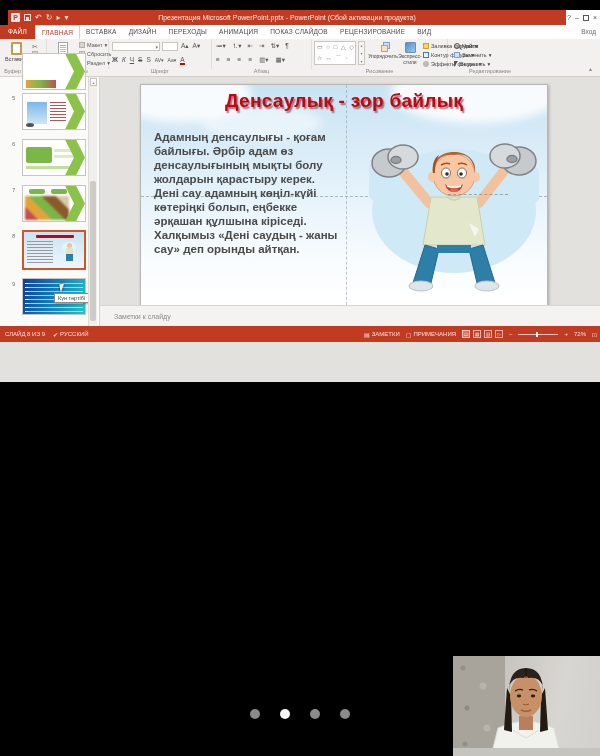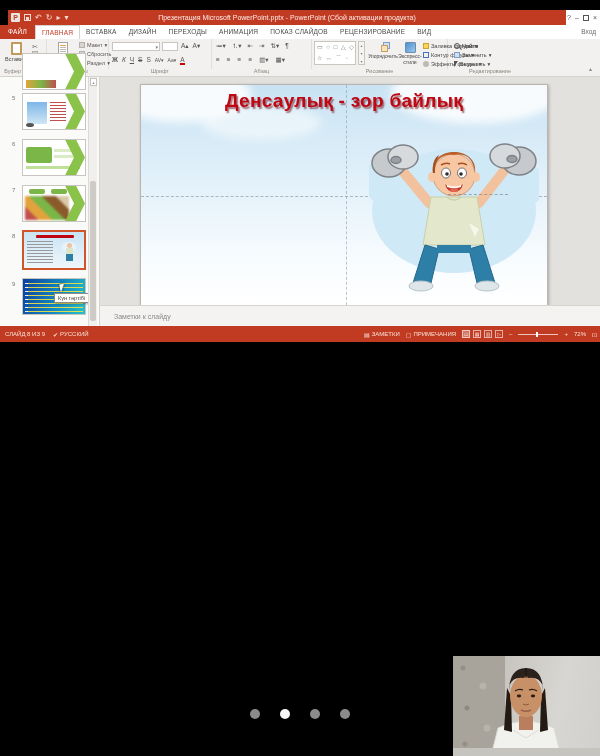--- a/index.html
+++ b/index.html
@@ -58,21 +58,21 @@
   .ic-fill{width:6px;height:6px;background:#ffd34d;border:1px solid #c9a43a;}
   .ic-outline{width:6px;height:6px;border:1px solid #4472c4;}
   .ic-effects{width:6px;height:6px;background:#bdb9b3;border-radius:50%;}
   .ic-find{width:6px;height:6px;border:1px solid #555;border-radius:50%;position:relative;}
   .ic-find:after{content:"";position:absolute;left:4px;top:4px;width:3px;height:1px;background:#555;transform:rotate(45deg);}
   .ic-replace{width:6px;height:6px;background:#cfe0f2;border:1px solid #7d9ec7;}
   .ic-select{width:0;height:0;border-left:4px solid #555;border-bottom:6px solid transparent;}
   .collapse{position:absolute;right:8px;top:26px;font-size:6px;color:#8a8780;}
 
   
-  .content{position:absolute;left:0;top:77px;width:600px;height:249px;background:#e3e1de;}
+  .content{position:absolute;left:0;top:77px;width:600px;height:305px;background:#e3e1de;}
   .thumb-panel{position:absolute;left:0;top:0;width:100px;height:249px;background:#fafaf9;border-right:1px solid #d6d3cf;}
   .tscroll{position:absolute;left:88px;top:0;width:9px;height:249px;background:#f1efed;border-left:1px solid #ddd9d4;}
   .tscroll .up{position:absolute;left:1px;top:1px;width:7px;height:8px;background:#fff;border:1px solid #c5c1bb;font-size:4px;color:#888;text-align:center;line-height:7px;}
   .tscroll .thumb{position:absolute;left:1px;top:104px;width:6px;height:140px;background:#cecbc6;border-radius:2px;}
   .tnum{position:absolute;left:12px;font-size:6px;color:#777;}
   .thumb-sl{position:absolute;left:22px;width:64px;height:37px;background:#fff;border:1px solid #c8c5c0;overflow:hidden;}
   .chev{position:absolute;right:0;top:0;width:22px;height:100%;background:#8bc34a;
         clip-path:polygon(10% 0,60% 0,100% 50%,60% 100%,10% 100%,50% 50%);}
   .lines-red{position:absolute;background:repeating-linear-gradient(180deg,#c0504d 0 1px,transparent 1px 3px);}
   .lines-gray{position:absolute;background:repeating-linear-gradient(180deg,#9a9a9a 0 1px,transparent 1px 3px);}
@@ -356,20 +356,21 @@
     </div>
 
     <div class="slide-wrap">
       <div class="slide-bg"></div>
       <div class="cloud" style="left:-30px;top:-18px;width:140px;height:55px;"></div>
       <div class="cloud" style="left:250px;top:-22px;width:170px;height:60px;"></div>
       <div class="cloud" style="left:60px;top:20px;width:120px;height:35px;opacity:.5;"></div>
       <div class="guide-v"></div>
       <div class="guide-h"></div>
       <div class="s-title">Денсаулық - зор байлық</div>
+      <div class="s-body">Адамның денсаулығы - қоғам байлығы. Әрбір адам өз денсаулығының мықты болу жолдарын қарастыру керек. Дені сау адамның көңіл-күйі көтеріңкі болып, еңбекке әрқашан құлшына кіріседі. Халқымыз «Дені саудың - жаны сау» деп орынды айтқан.</div>
 
       <svg class="boy" width="170" height="186" viewBox="0 0 170 186">
         <ellipse cx="85" cy="100" rx="82" ry="62" fill="#cfe9f7"></ellipse>
         <ellipse cx="30" cy="70" rx="36" ry="28" fill="#cfe9f7"></ellipse>
         <ellipse cx="142" cy="74" rx="34" ry="26" fill="#cfe9f7"></ellipse>
 
         <path d="M60,92 L32,58" stroke="#f2c29e" stroke-width="10" stroke-linecap="round"></path>
         <path d="M110,92 L138,56" stroke="#f2c29e" stroke-width="10" stroke-linecap="round"></path>
 
         <g stroke="#7e8287" stroke-width="1.5">

